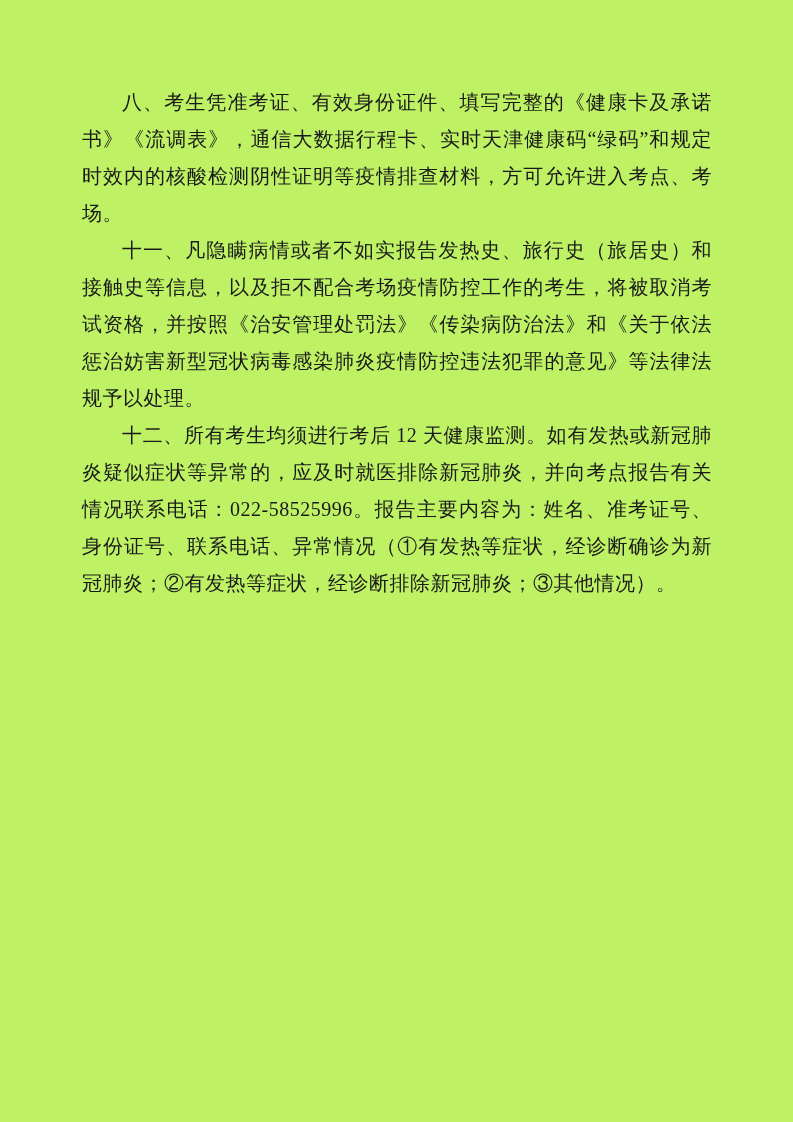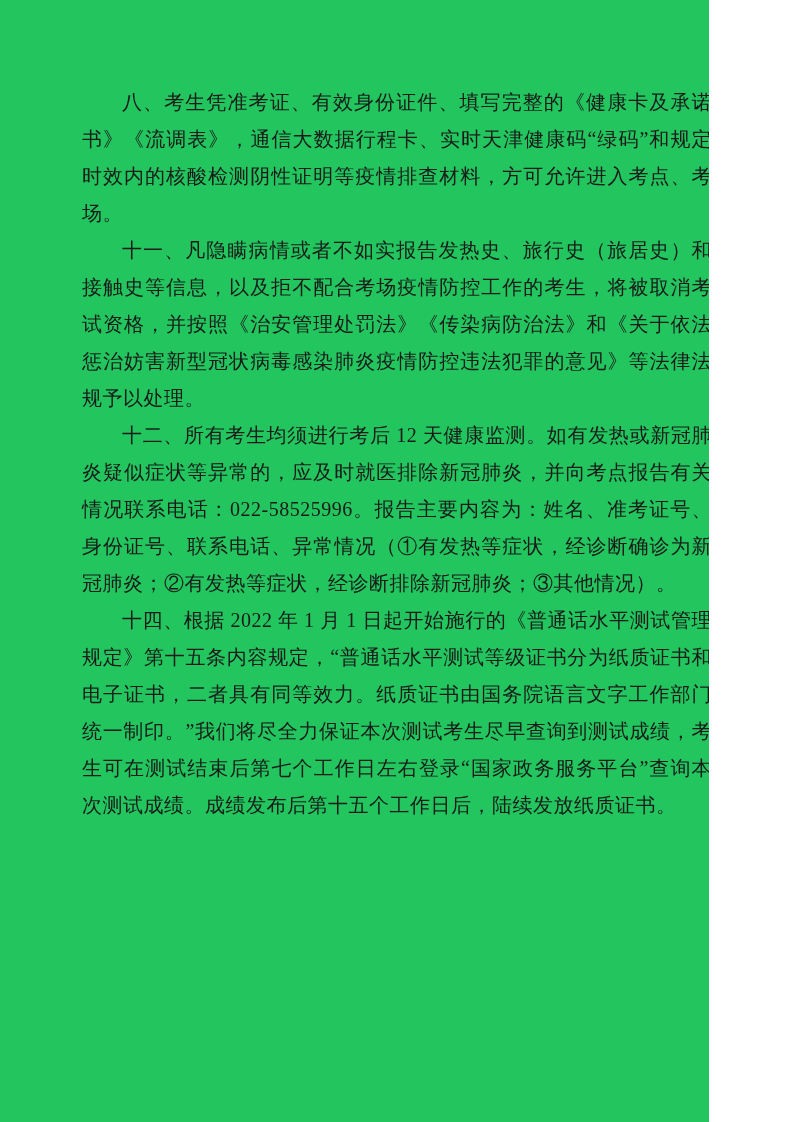--- a/index.html
+++ b/index.html
@@ -2,23 +2,23 @@
 <html><head>
 <meta charset="utf-8">
 <style>
   html, body {
     margin: 0;
     padding: 0;
     background: #ffffff;
   }
   .page {
     position: relative;
-    width: 709px;
+    width: 793px;
     height: 1122px;
-    background: #22c55e;
+    background: #bef264;
     overflow: hidden;
     font-family: "Liberation Serif", "DejaVu Serif", serif;
   }
   .content {
     position: absolute;
     left: 82px;
     top: 84px;
     width: 630px;
   }
   .doc-para {
@@ -45,16 +45,15 @@
 
     <p class="doc-para">八、考生凭准考证、有效身份证件、填写完整的《健康卡及承诺书》《流调表》，通信大数据行程卡、实时天津健康码“绿码”和规定时效内的核酸检测阴性证明等疫情排查材料，方可允许进入考点、考场。</p>
 
 
 
     <p class="doc-para">十一、凡隐瞒病情或者不如实报告发热史、旅行史（旅居史）和接触史等信息，以及拒不配合考场疫情防控工作的考生，将被取消考试资格，并按照《治安管理处罚法》《传染病防治法》和《关于依法惩治妨害新型冠状病毒感染肺炎疫情防控违法犯罪的意见》等法律法规予以处理。</p>
 
     <p class="doc-para">十二、所有考生均须进行考后 12 天健康监测。如有发热或新冠肺炎疑似症状等异常的，应及时就医排除新冠肺炎，并向考点报告有关情况联系电话：022-58525996。报告主要内容为：姓名、准考证号、身份证号、联系电话、异常情况（①有发热等症状，经诊断确诊为新冠肺炎；②有发热等症状，经诊断排除新冠肺炎；③其他情况）。</p>
 
 
-    <p class="doc-para">十四、根据 2022 年 1 月 1 日起开始施行的《普通话水平测试管理规定》第十五条内容规定，“普通话水平测试等级证书分为纸质证书和电子证书，二者具有同等效力。纸质证书由国务院语言文字工作部门统一制印。”我们将尽全力保证本次测试考生尽早查询到测试成绩，考生可在测试结束后第七个工作日左右登录“国家政务服务平台”查询本次测试成绩。成绩发布后第十五个工作日后，陆续发放纸质证书。</p>
 
   </div>
 </div>
 
 </body></html>

